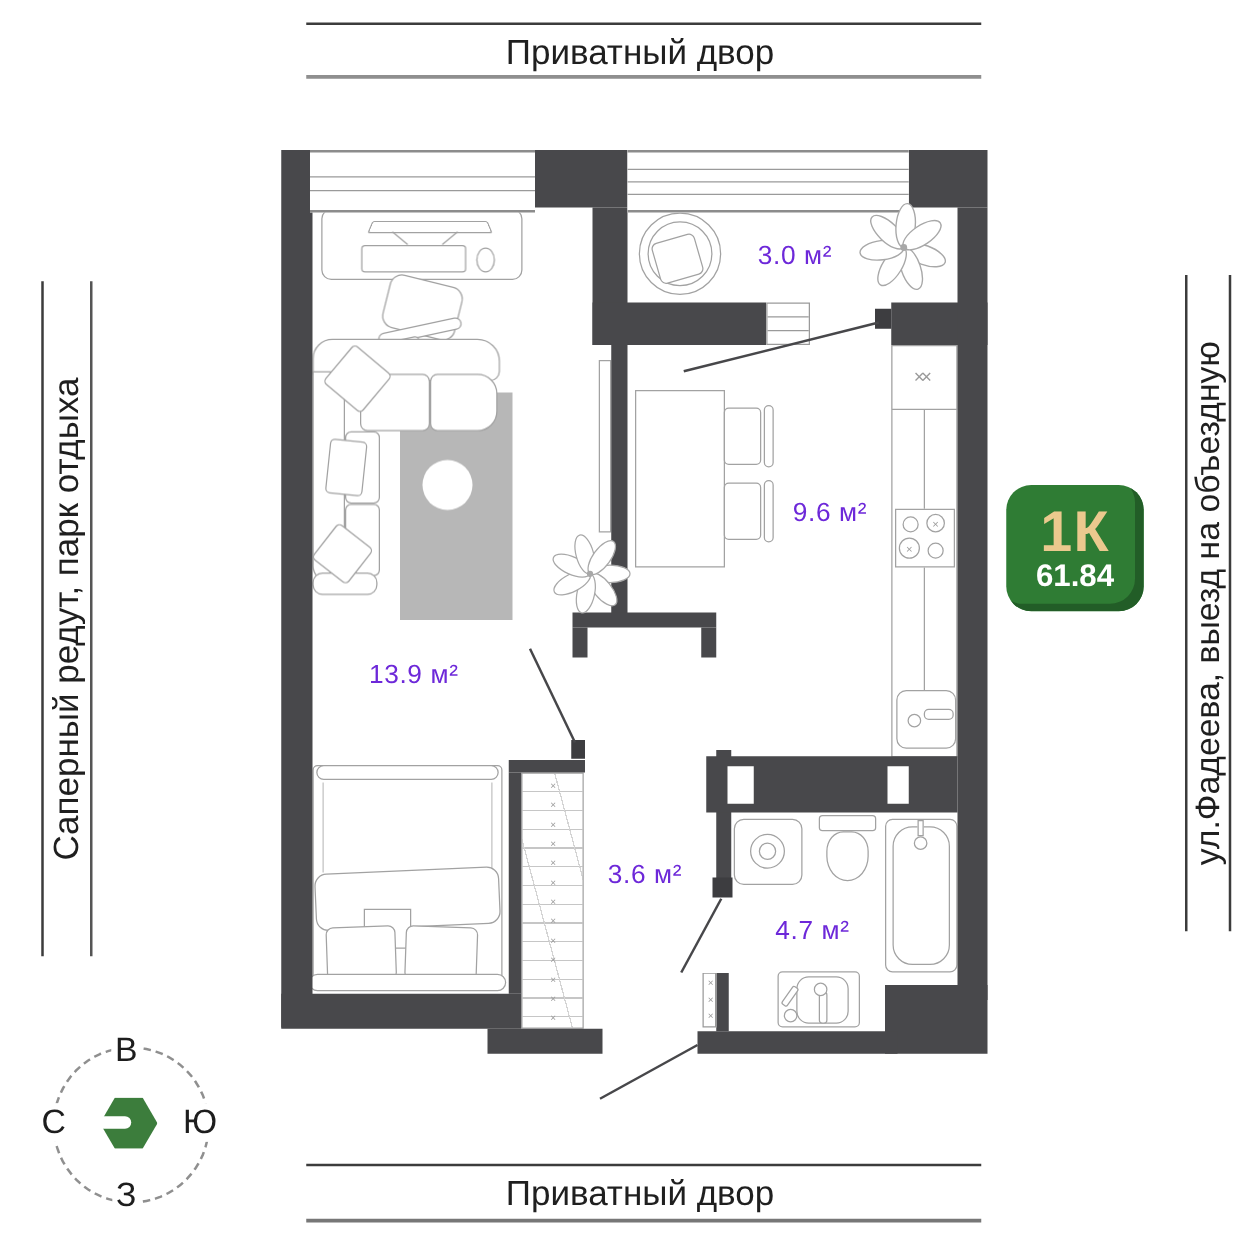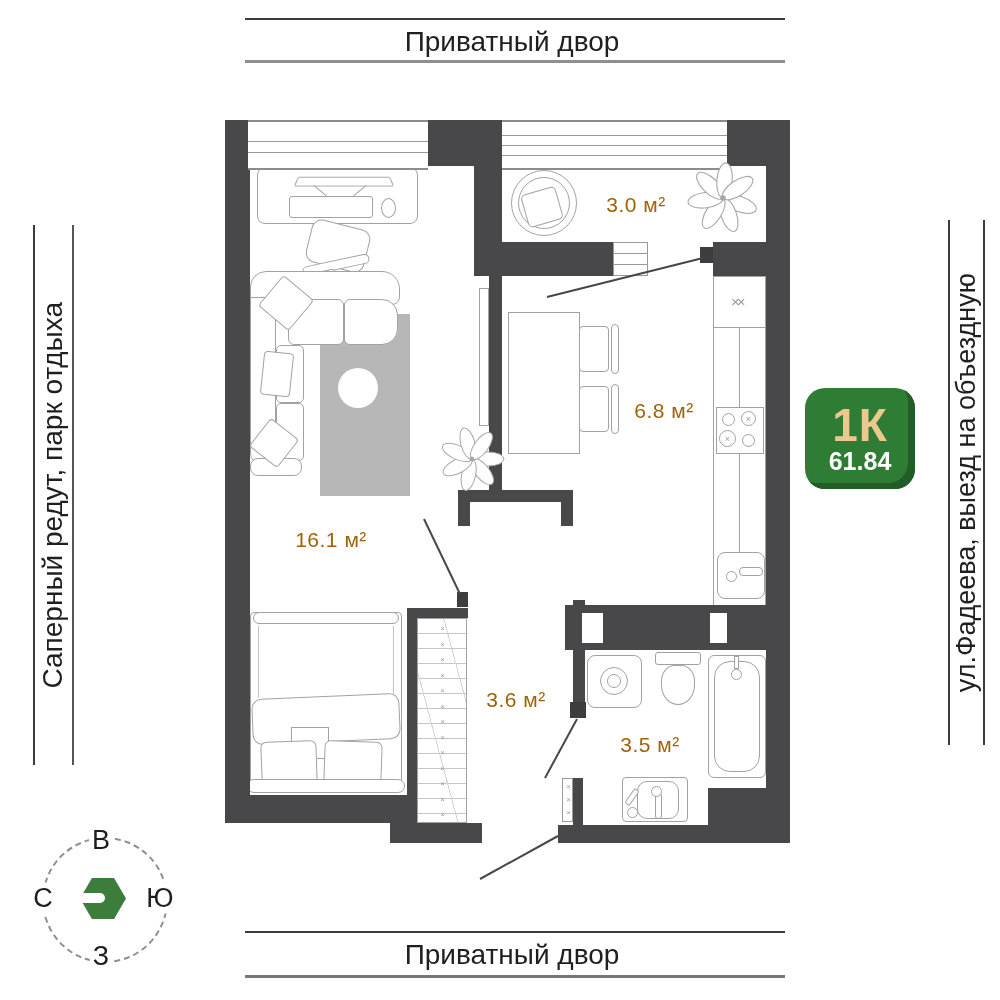--- a/index.html
+++ b/index.html
@@ -10,21 +10,21 @@
   .w{position:absolute;background:#48484b;box-sizing:border-box;z-index:3;}
   .hinge{position:absolute;background:#3d3d40;z-index:5;}
   
   .win{position:absolute;background:#fff;border-top:2px solid #8c8c8c;border-bottom:2px solid #8c8c8c;z-index:4;}
   .win .gl{position:absolute;left:0;right:0;height:1px;background:#9a9a9a;}
   .overwall{position:absolute;background:#fff;z-index:4;box-sizing:border-box;}
   
   .f{position:absolute;background:#fff;border:1px solid #a2a2a2;box-sizing:border-box;z-index:2;}
   .rug{position:absolute;background:#b7b7b7;z-index:1;}
   
-  .arealab{position:absolute;z-index:6;font-size:21px;letter-spacing:.5px;color:#a16207;transform:translate(-50%,-50%);white-space:nowrap;}
+  .arealab{position:absolute;z-index:6;font-size:21px;letter-spacing:.5px;color:#6d28d9;transform:translate(-50%,-50%);white-space:nowrap;}
   .srline{position:absolute;background:#3c3c3c;z-index:0;}
   .srtext{position:absolute;font-size:28px;color:#1f1f1f;white-space:nowrap;z-index:1;}
   .vtext{writing-mode:vertical-rl;transform:rotate(180deg);font-size:28px;color:#1f1f1f;}
   
   .badge{position:absolute;left:805px;top:388px;width:110px;height:101px;border-radius:20px;
          background:#2f7c34;box-shadow:inset -7px -6px 0 #225d27;z-index:7;
          display:flex;flex-direction:column;align-items:center;justify-content:center;}
   .badge .t1{font-size:46px;font-weight:bold;color:#ebc98e;letter-spacing:1px;line-height:1;}
   .badge .t2{font-size:25px;font-weight:bold;color:#fff;line-height:1.1;}
   
@@ -221,24 +221,24 @@
         <ellipse transform="rotate(173)" cx="16" cy="0" rx="16" ry="7"></ellipse>
         <ellipse transform="rotate(224)" cx="16" cy="0" rx="16" ry="7"></ellipse>
         <ellipse transform="rotate(275)" cx="16" cy="0" rx="16" ry="7"></ellipse>
         <ellipse transform="rotate(326)" cx="16" cy="0" rx="16" ry="7"></ellipse>
         <circle cx="0" cy="0" r="2" fill="#a8a8a8"></circle>
       </g>
     </g>
   </svg>
 
   <span class="arealab" style="left:636px;top:205px;">3.0 м²</span>
-  <span class="arealab" style="left:664px;top:411px;">6.8 м²</span>
-  <span class="arealab" style="left:331px;top:540px;">16.1 м²</span>
+  <span class="arealab" style="left:664px;top:411px;">9.6 м²</span>
+  <span class="arealab" style="left:331px;top:540px;">13.9 м²</span>
   <span class="arealab" style="left:516px;top:700px;">3.6 м²</span>
-  <span class="arealab" style="left:650px;top:745px;">3.5 м²</span>
+  <span class="arealab" style="left:650px;top:745px;">4.7 м²</span>
 </div>
 
 <div class="badge">
   <div class="t1">1К</div>
   <div class="t2">61.84</div>
 </div>
 
 <div class="compass-circle"></div>
 <div class="hexlogo"></div>
 <div class="hexslot"></div>

